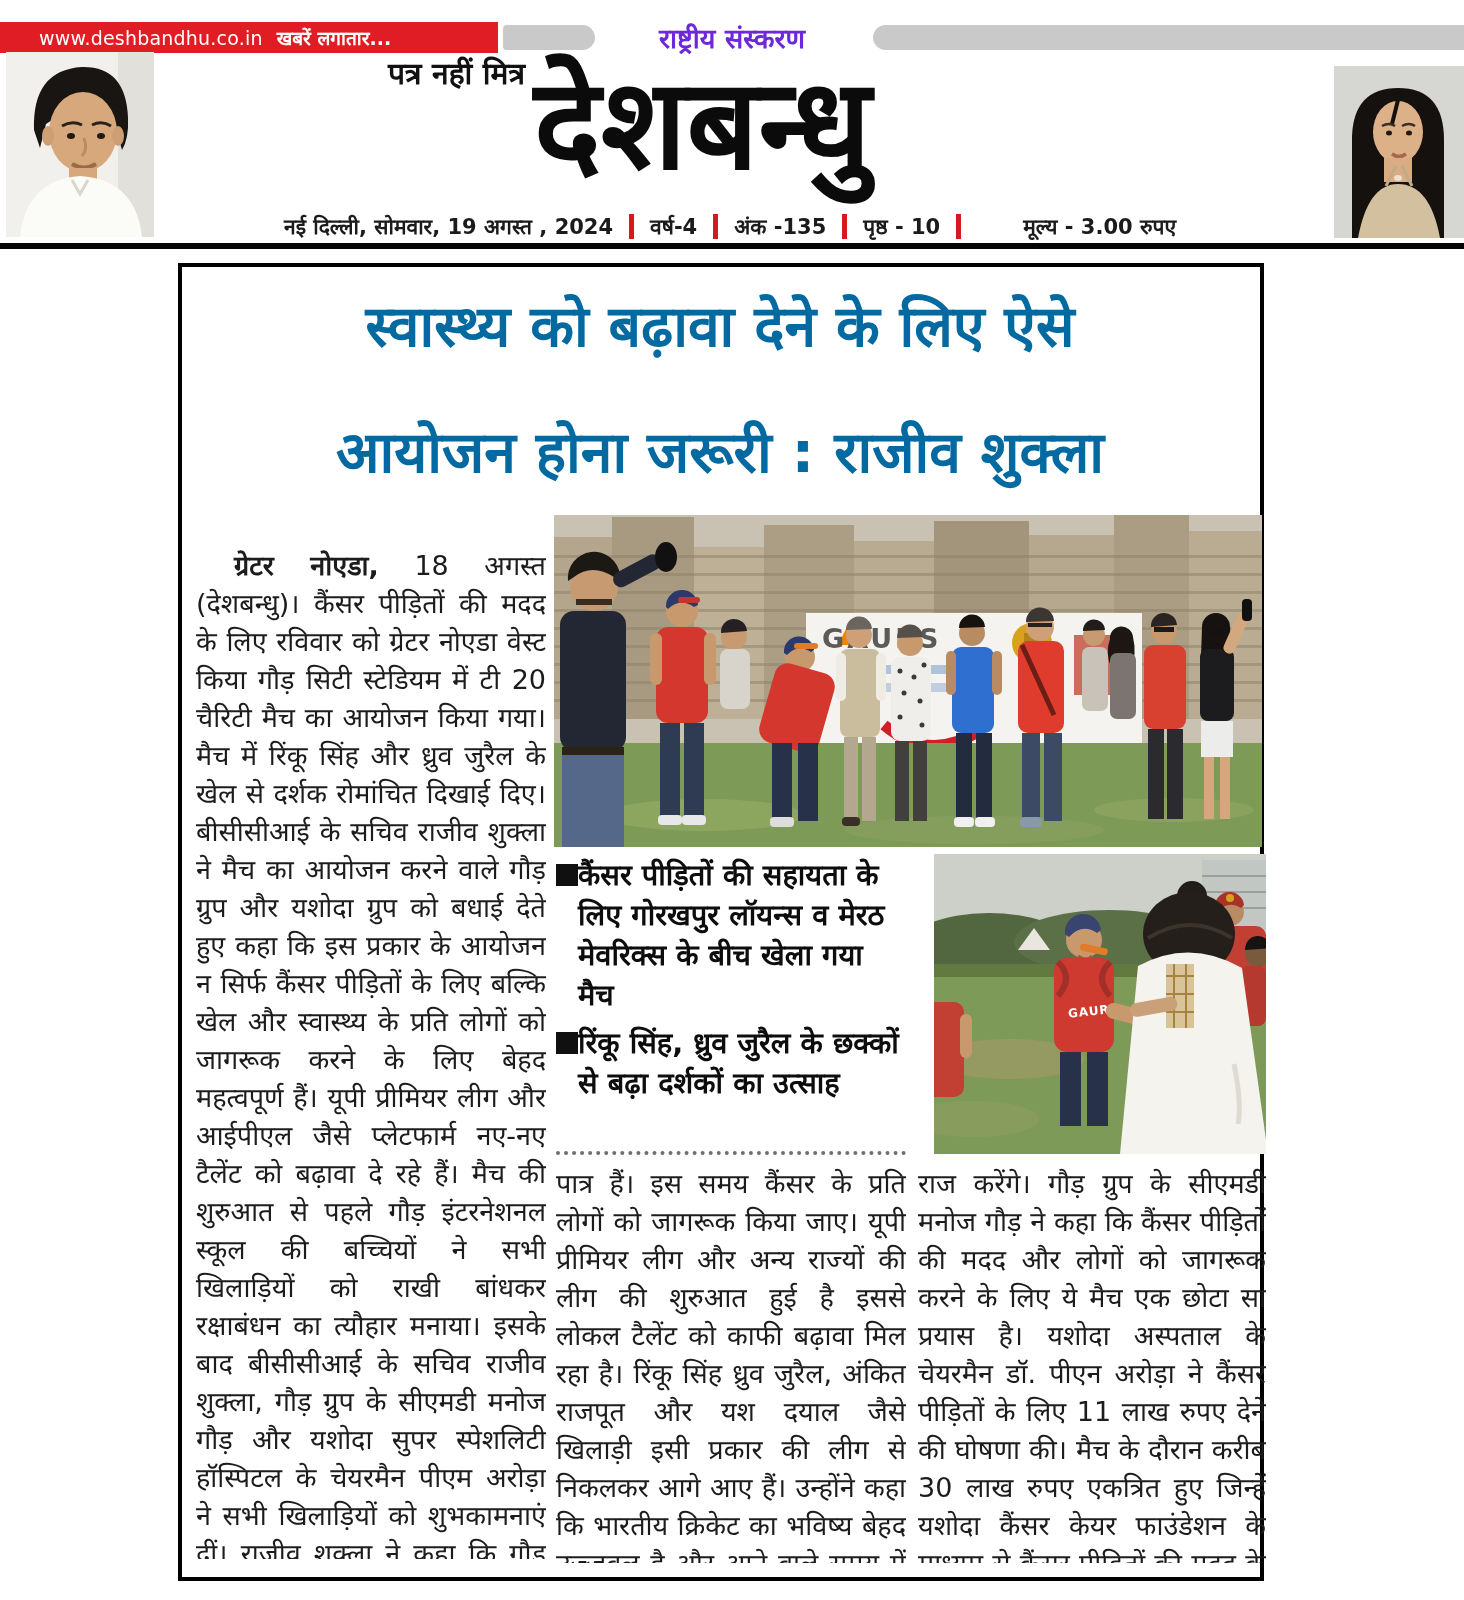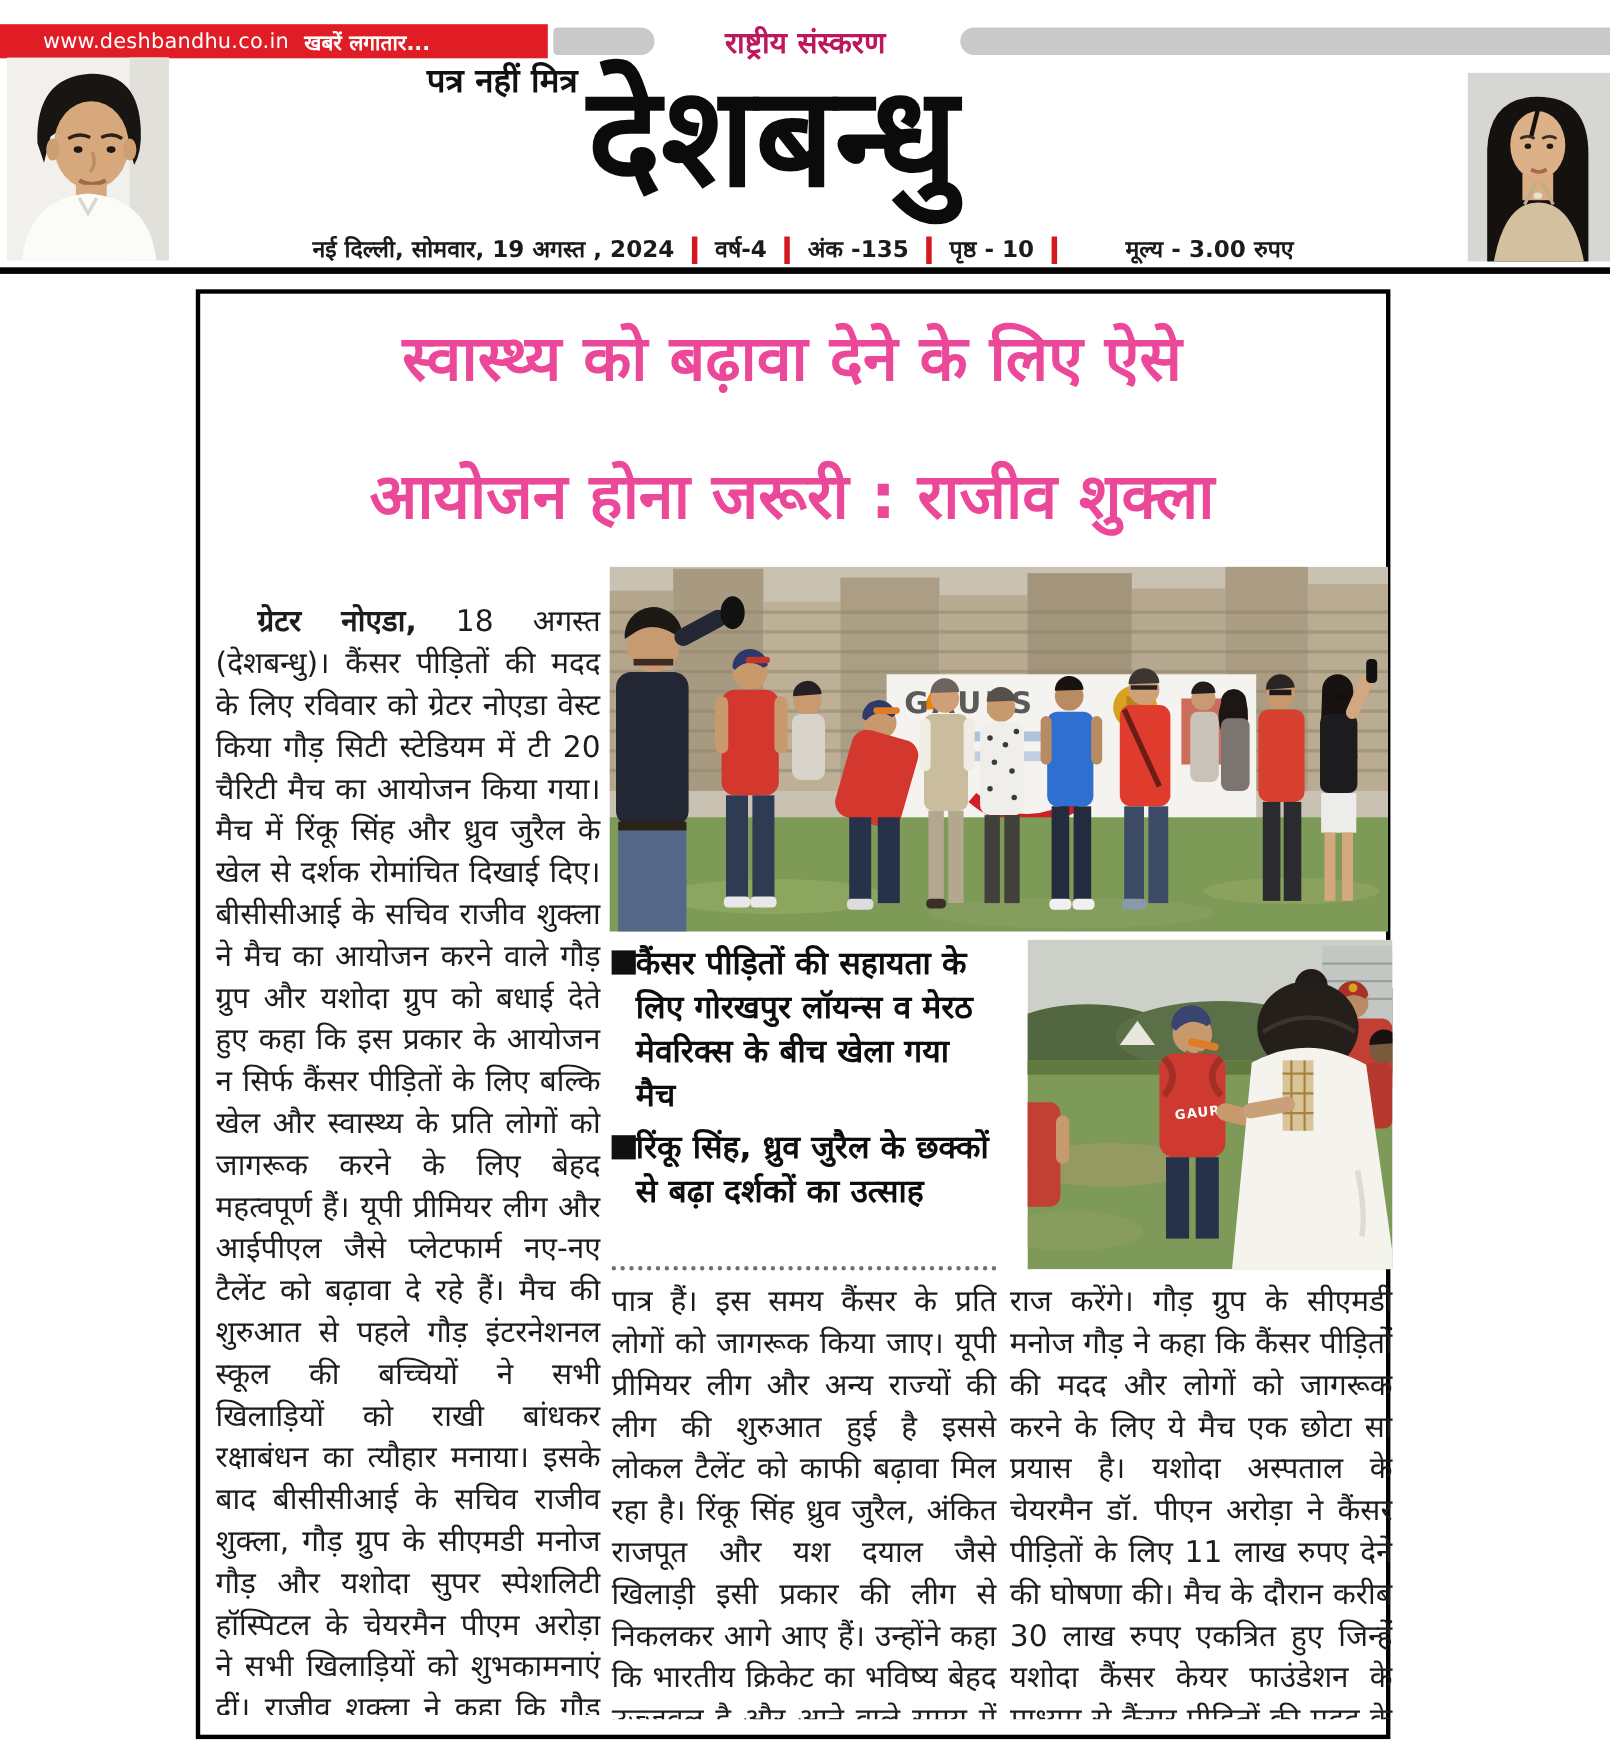--- a/index.html
+++ b/index.html
@@ -7,44 +7,44 @@
         font-family:"DejaVu Sans",sans-serif;color:#161616;}
 
   
   .topbar-red{position:absolute;left:0;top:22px;width:498px;height:31px;background:#e01d25;
               display:flex;align-items:center;}
   .topbar-url{color:#fff;font-size:19px;padding-left:7px;letter-spacing:.2px;margin-left:32px;}
   .topbar-ticker{color:#fff;font-size:19px;font-weight:bold;margin-left:14px;}
   .gray-seg{position:absolute;left:503px;top:25px;width:92px;height:25px;background:#c9c9c9;
             border-radius:4px 13px 13px 4px;}
   .edition{position:absolute;left:610px;top:19px;width:244px;text-align:center;
-           color:#be185d;font-size:27px;font-weight:bold;}
+           color:#6d28d9;font-size:27px;font-weight:bold;}
   .gray-bar{position:absolute;left:873px;top:25px;width:591px;height:25px;background:#c9c9c9;
             border-radius:14px 0 0 14px;}
 
   
   .tagline{position:absolute;left:388px;top:52px;font-size:30px;font-weight:600;color:#111;text-align:right;}
   .masthead-title{position:absolute;left:165px;top:56px;width:1075px;text-align:center;
                   font-size:126px;font-weight:bold;color:#0b0b0b;line-height:1.1;
                   font-family:"DejaVu Sans",sans-serif;}
-  .dateline{position:absolute;left:284px;top:212px;display:flex;align-items:flex-end;
+  .dateline{position:absolute;left:284px;top:212px;display:flex;align-items:center;
             font-size:21px;font-weight:bold;color:#1b1b1b;white-space:nowrap;}
   .dl-sep{width:5px;height:25px;background:#d41920;margin:0 16px;flex:none;}
   .dl-price{margin-left:46px;}
   .header-rule{position:absolute;left:0;top:243px;width:1464px;height:6px;background:#050505;}
 
   .portrait{position:absolute;overflow:hidden;}
   .portrait-left{left:6px;top:52px;width:148px;height:185px;}
   .portrait-right{left:1334px;top:66px;width:130px;height:172px;}
 
   
   .article-box{position:absolute;left:178px;top:263px;width:1086px;height:1318px;
                border:4px solid #000;background:#fff;box-sizing:border-box;}
   .headline{position:absolute;left:18px;width:1040px;text-align:center;font-weight:bold;
-            color:#ec4899;font-size:57px;line-height:1.1;}
+            color:#0369a1;font-size:57px;line-height:1.1;}
   .hl1{top:28px;} .hl2{top:154px;}
 
   .body-text{font-size:27px;line-height:38px;text-align:justify;color:#1c1c1c;
              font-family:"DejaVu Sans",sans-serif;}
   .col-left{position:absolute;left:14px;top:280px;width:350px;height:1012px;overflow:hidden;}
   .col-left p{margin:0;text-indent:38px;}
   .lead-bold{font-weight:bold;}
 
   .photo-main{position:absolute;left:372px;top:248px;width:708px;height:332px;overflow:hidden;}
   .photo-rakhi{position:absolute;left:752px;top:587px;width:332px;height:300px;overflow:hidden;}

